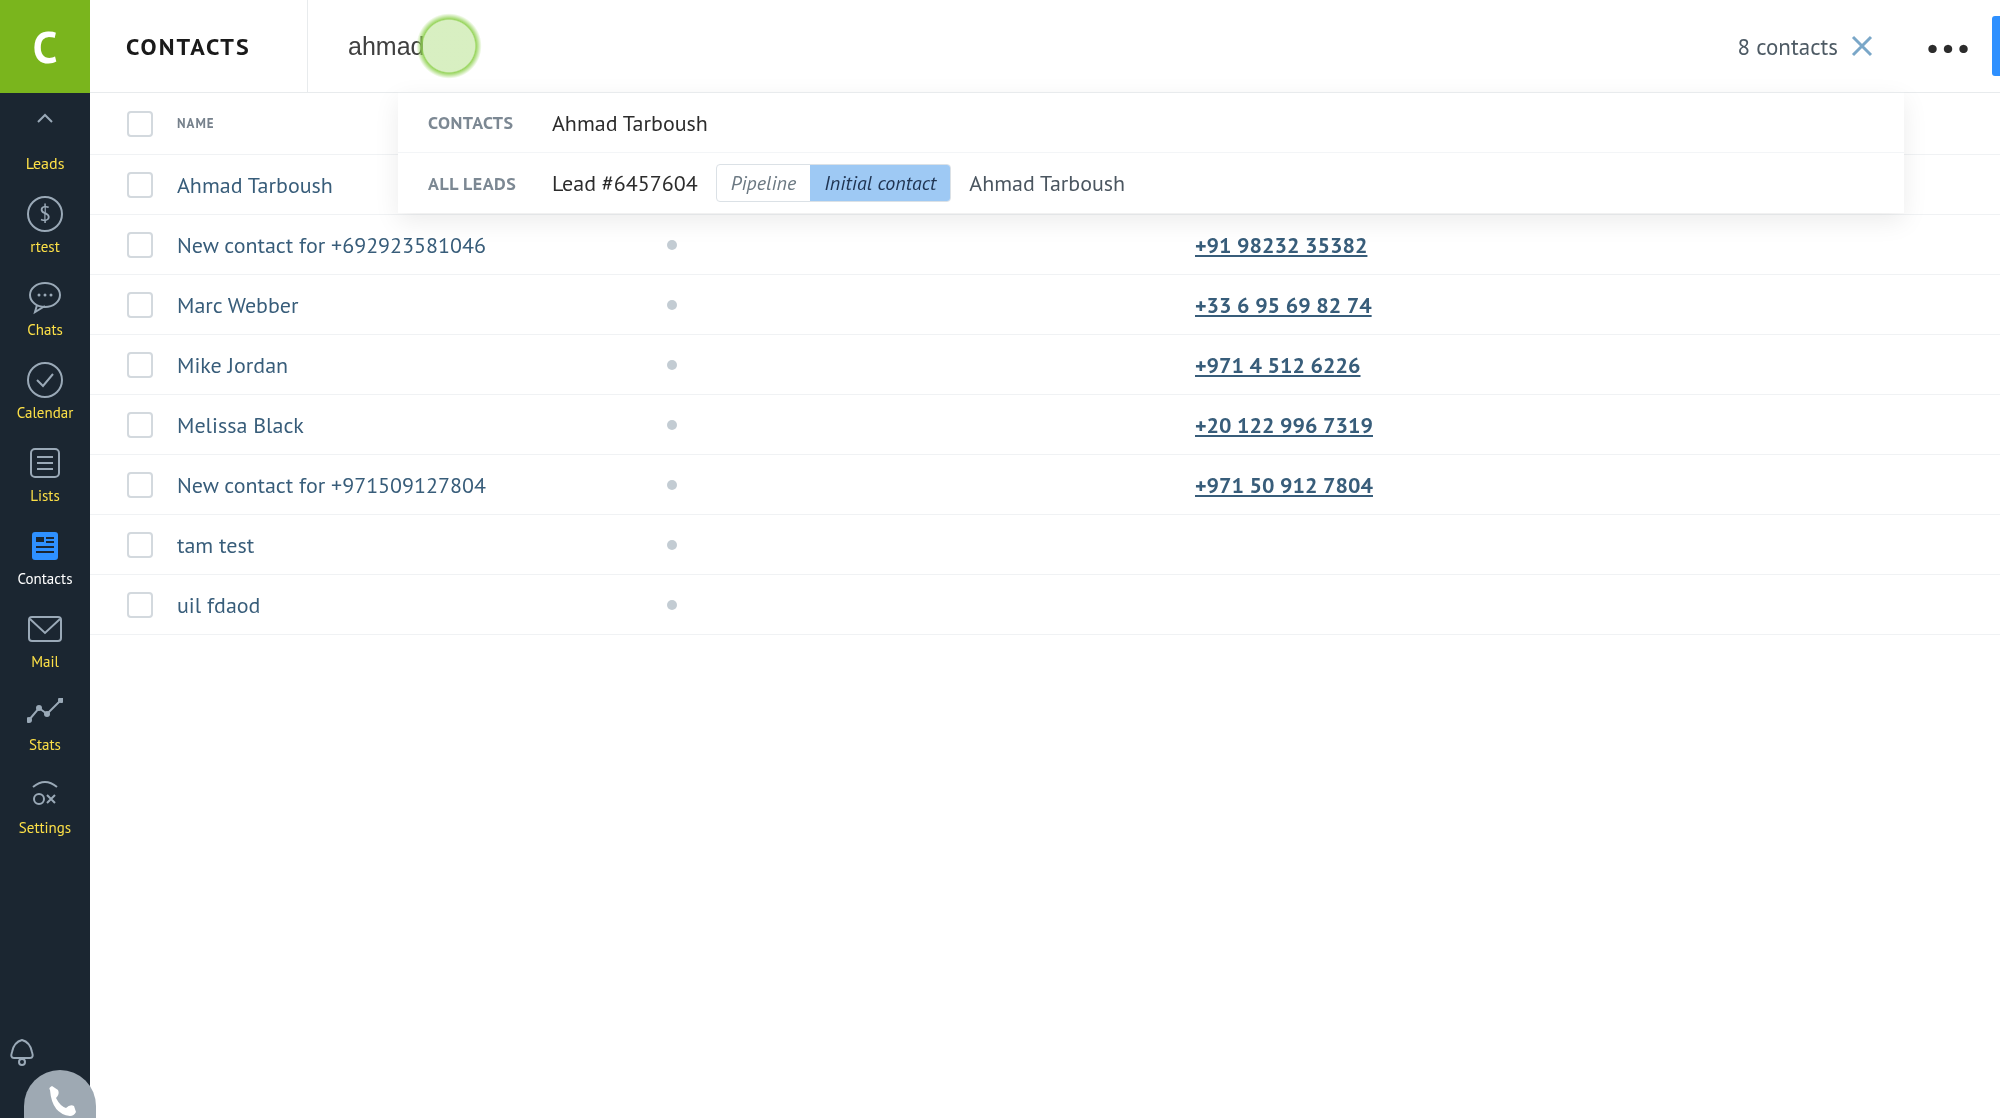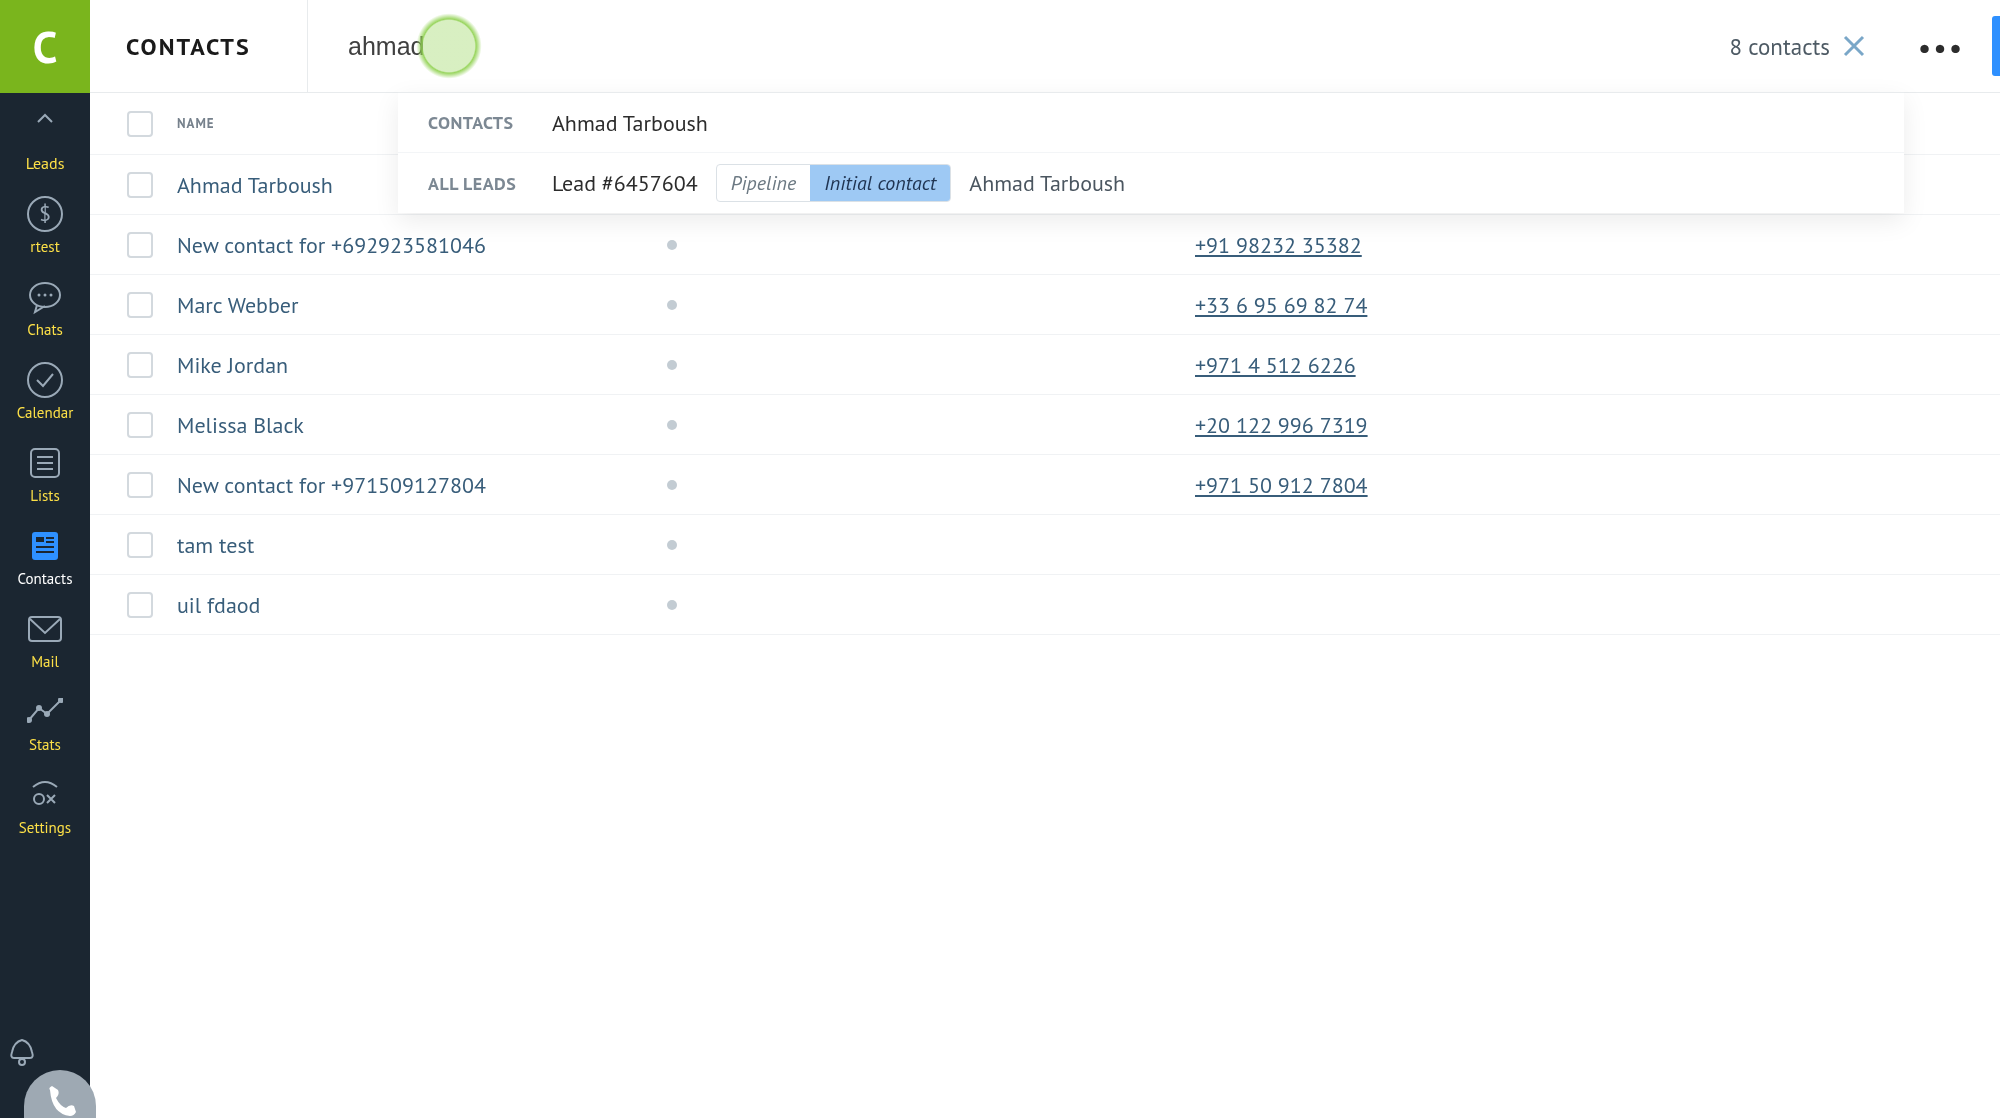--- a/index.html
+++ b/index.html
@@ -105,21 +105,21 @@
   left: 108px;
   top: 50%;
   transform: translateY(-50%);
   width: 66px; height: 66px;
   border-radius: 50%;
   background: radial-gradient(circle, rgba(143,209,79,0.35) 0%, rgba(143,209,79,0.35) 55%, rgba(143,209,79,0.9) 58%, rgba(143,209,79,0.0) 70%);
   pointer-events: none;
 }
 .header-right {
   display: flex; align-items: center;
-  padding-right: 40px;
+  padding-right: 32px;
   gap: 5px;
 }
 .count-label {
   font-size: 23px;
   color: #4d5a64;
 }
 .close-x {
   width: 38px; height: 38px;
   display: flex; align-items: center; justify-content: center;
   cursor: pointer;
@@ -180,20 +180,21 @@
   border-radius: 50%;
   background: #c3ccd3;
   margin-left: 90px;
 }
 .phone {
   position: absolute;
   left: 1105px;
   font-size: 22px;
   color: #385d7a;
   text-decoration: underline;
+  font-weight: bold;
 }
 .dropdown {
   position: absolute;
   left: 308px;
   top: 92px;
   right: 96px;
   background: #fff;
   box-shadow: 0 8px 24px rgba(0,0,0,0.08);
   border-top: 1px solid #e8ebed;
   z-index: 30;

